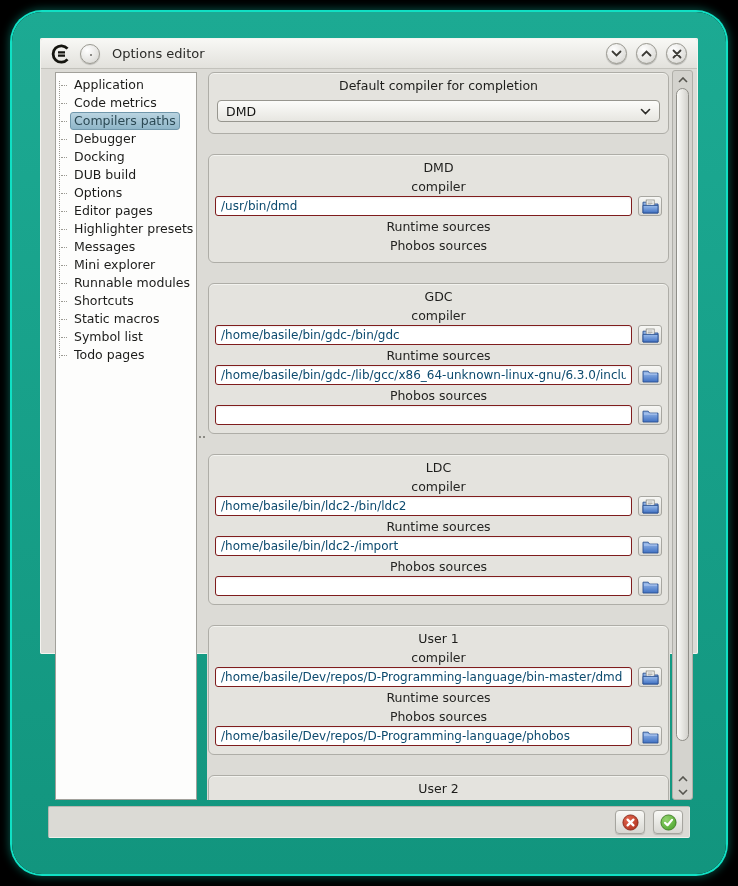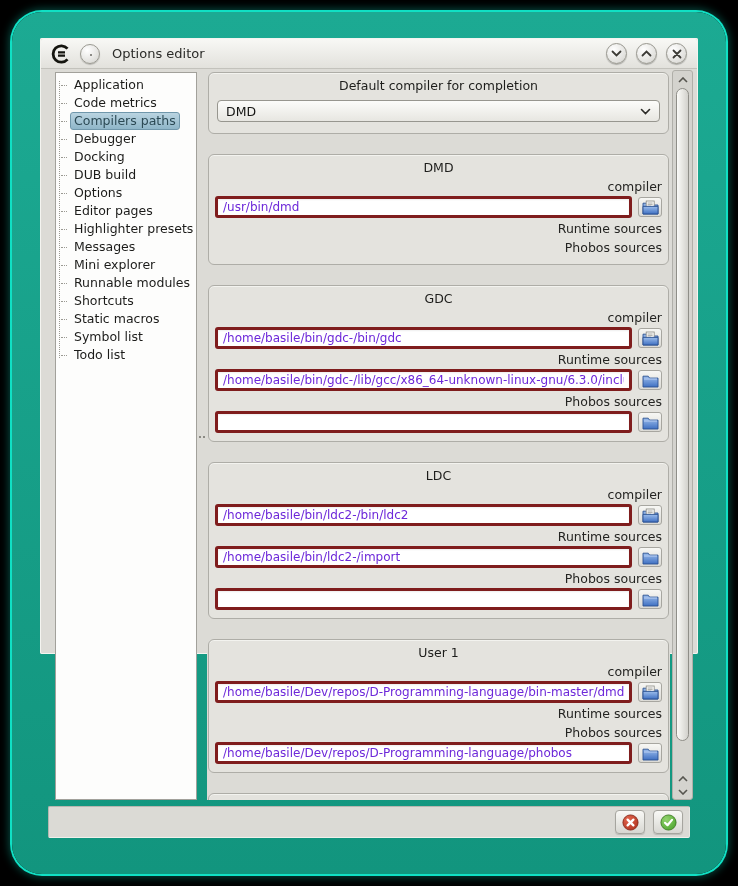--- a/index.html
+++ b/index.html
@@ -63,25 +63,25 @@
   .viewport {
     position:absolute; left:167px; top:32px; width:463px; height:730px;
     overflow:hidden; background:var(--window-bg,#dcdbd6);
   }
   .group {
     margin:2px 1px 20px 1px; background:var(--group-bg,#e4e3de);
     border:1px solid #aeada7; border-radius:6px;
     box-shadow:inset 0 1px 0 #f3f3ef; padding:3px 6px 7px 6px;
   }
   .group-title { text-align:center; font-size:12.5px; color:#1d1d1b; line-height:19px; }
-  .field-label { text-align:right; font-size:12.5px; color:#242422; line-height:19px; }
+  .field-label { text-align:center; font-size:12.5px; color:#242422; line-height:19px; }
   .field-row { display:flex; align-items:center; gap:6px; margin-bottom:1px; }
   .path-input {
-    flex:1; height:20px; border:3px solid #7f1d1d; border-radius:3px; background:#fff;
-    font:12px "DejaVu Sans", sans-serif; padding:8px 5px; color:#6d28d9; outline:none;
+    flex:1; height:20px; border:1px solid #7f1d1d; border-radius:3px; background:#fff;
+    font:12px "DejaVu Sans", sans-serif; padding:8px 5px; color:#0c4a6e; outline:none;
     box-shadow:inset 0 1px 2px rgba(0,0,0,.07); min-width:0;
   }
   .browse-btn {
     width:24px; height:20px; border:1px solid #a7a6a0; border-radius:3px;
     background:linear-gradient(#f7f7f4,#dbdad5); display:flex; align-items:center;
     justify-content:center; padding:0; cursor:pointer; flex:none;
   }
   .combo {
     height:22px; margin:5px 2px 4px 2px; border:1px solid #97968f; border-radius:4px;
     background:linear-gradient(#fcfcfa,#e7e6e1); display:flex; align-items:center;
@@ -204,21 +204,21 @@
           <li>
             <span class="lbl">Shortcuts</span>
           </li>
           <li>
             <span class="lbl">Static macros</span>
           </li>
           <li>
             <span class="lbl">Symbol list</span>
           </li>
           <li>
-            <span class="lbl">Todo list</span>
+            <span class="lbl">Todo pages</span>
           </li>
         </ul>
     </div>
 
     <div class="splitter"></div>
 
     <div class="viewport">
       <div class="group">
         <div class="group-title">Default compiler for completion</div>
         <div class="combo">

